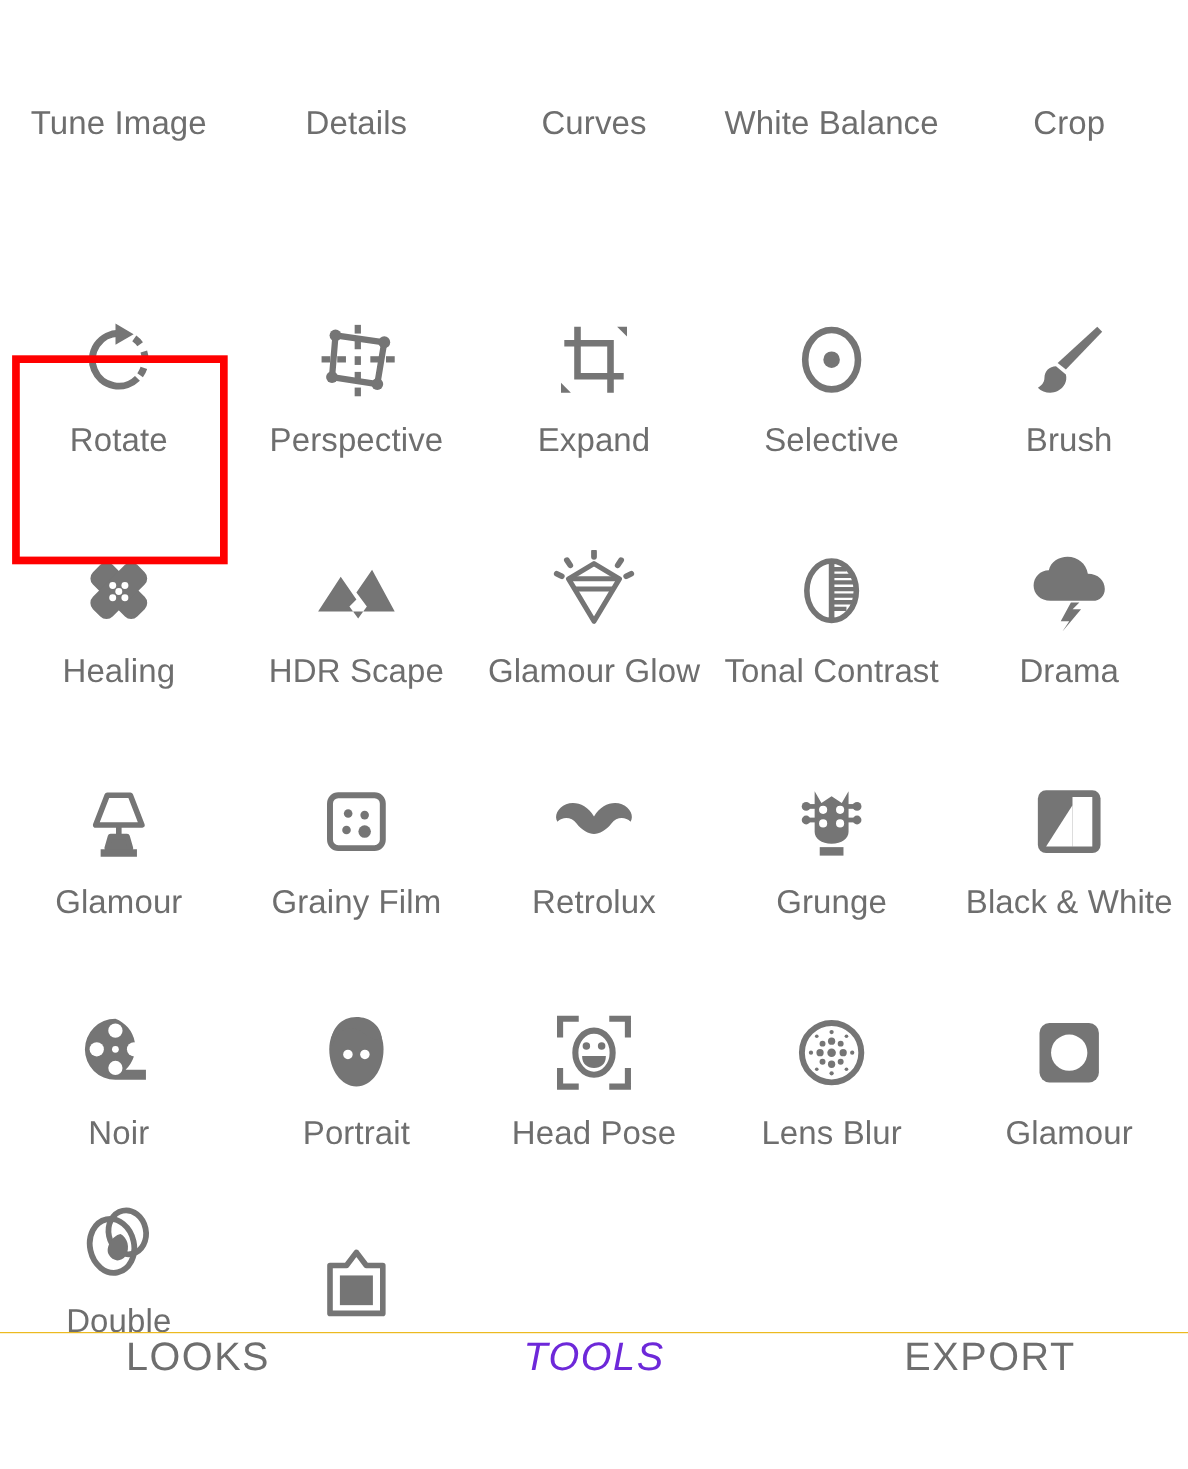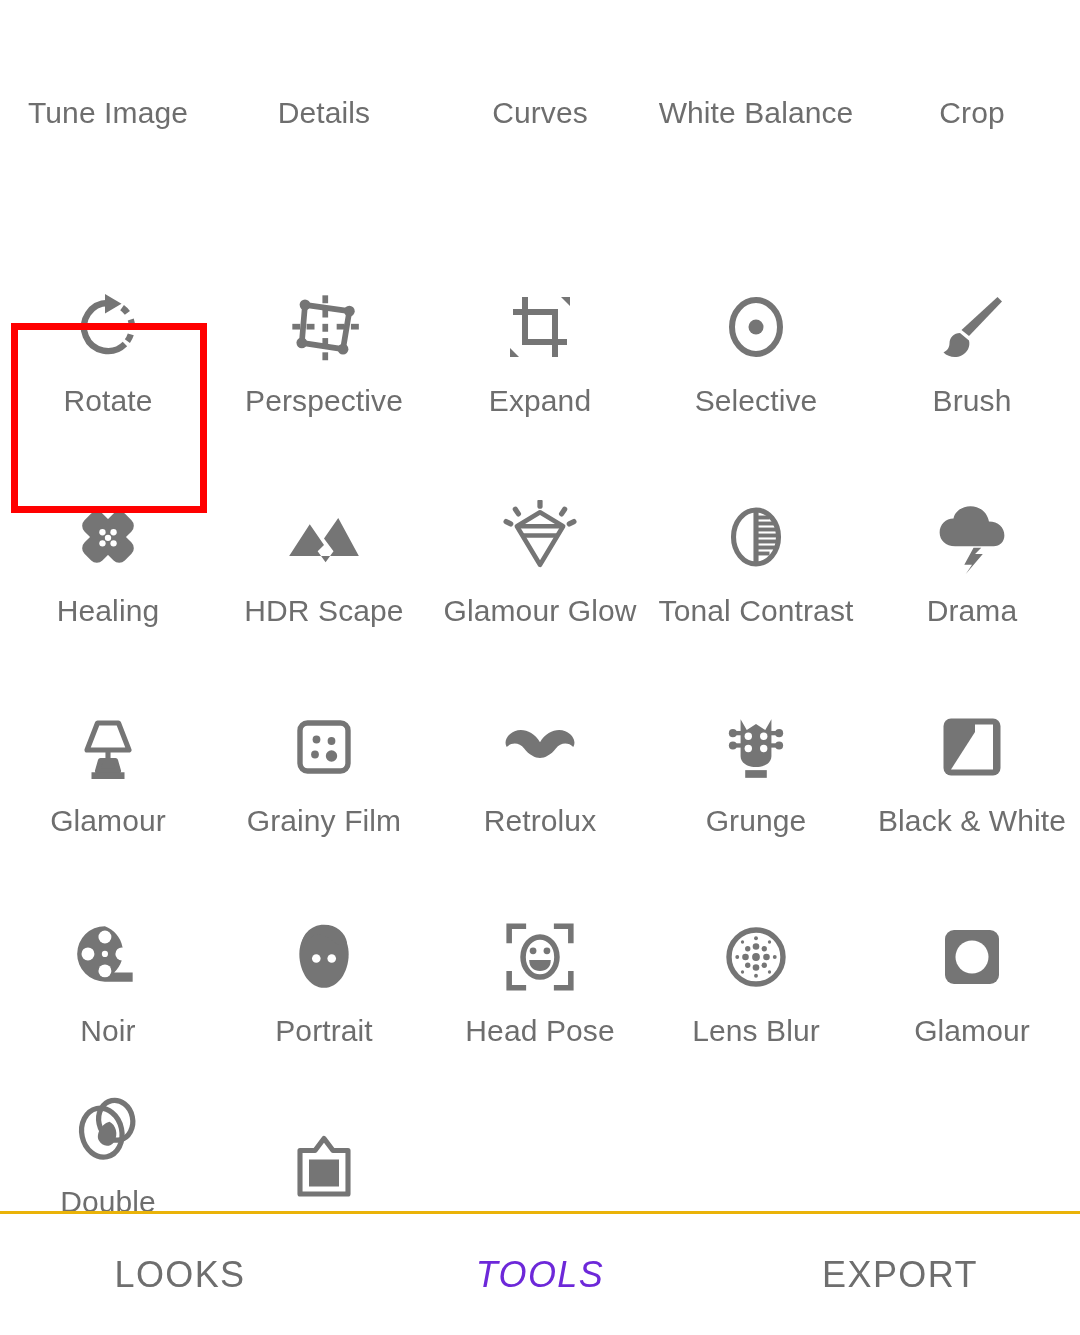--- a/index.html
+++ b/index.html
@@ -81,23 +81,23 @@
   }
 
   
   .bottom-bar {
     position: absolute;
     left: 0;
     bottom: 0;
     width: 1080px;
     height: 124px;
     background: #ffffff;
-    border-top: 3px solid #eab308;
+    border-top: 1px solid #eab308;
     display: flex;
-    align-items: center;
+    align-items: flex-start;
   }
   .bottom-tab {
     flex: 1;
     text-align: center;
     font-size: 36px;
     letter-spacing: 1.4px;
     color: #6e6e6e;
     font-weight: 400;
   }
   .bottom-tab.active { color: #6d28d9; font-style: italic; }

